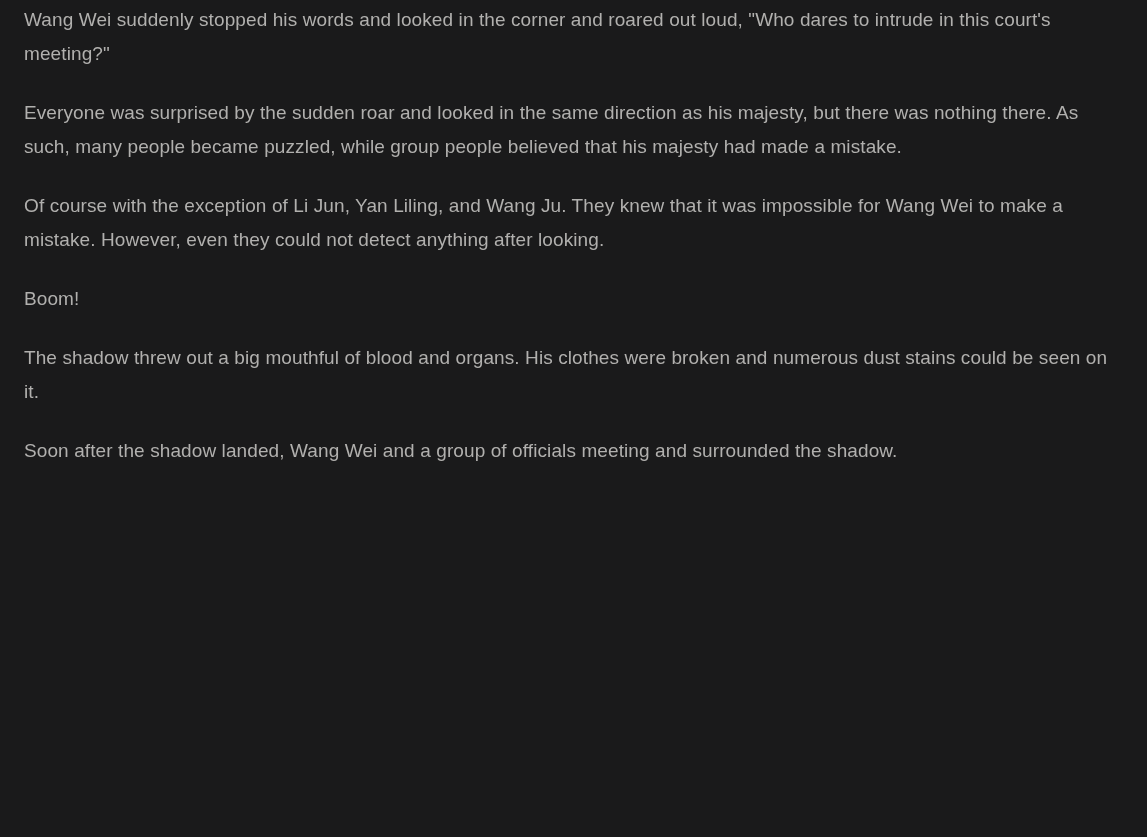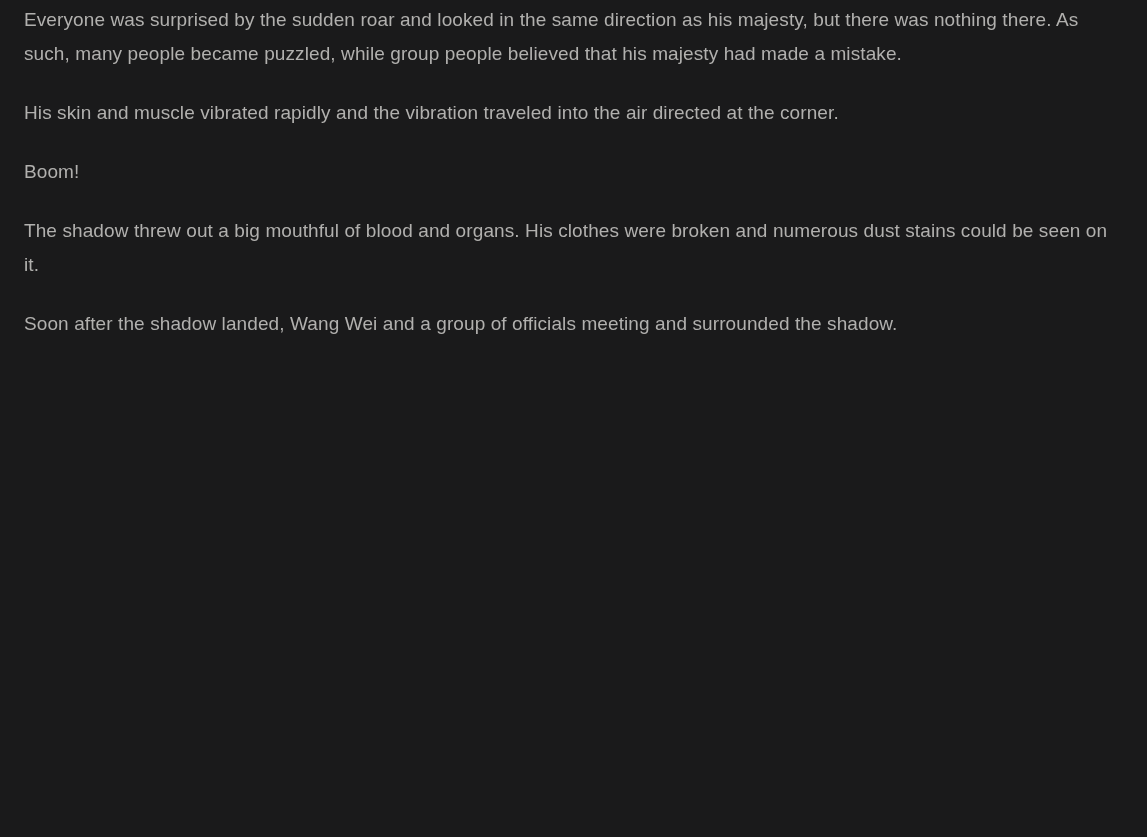--- a/index.html
+++ b/index.html
@@ -26,18 +26,19 @@
     overflow: hidden;
   }
   .chapter-content p {
     margin: 0 0 25px 0;
   }
 </style>
 </head>
 <body>
 
 <main class="chapter-content">
+  <p>Wang Wei suddenly stopped his words and looked in the corner and roared out loud, "Who dares to intrude in this court's meeting?"</p>
   <p>Everyone was surprised by the sudden roar and looked in the same direction as his majesty, but there was nothing there. As such, many people became puzzled, while group people believed that his majesty had made a mistake.</p>
-  <p>His skin and muscle vibrated rapidly and the vibration traveled into the air directed at the corner.</p>
+  <p>Of course with the exception of Li Jun, Yan Liling, and Wang Ju. They knew that it was impossible for Wang Wei to make a mistake. However, even they could not detect anything after looking.</p>
   <p>Boom!</p>
   <p>The shadow threw out a big mouthful of blood and organs. His clothes were broken and numerous dust stains could be seen on it.</p>
   <p>Soon after the shadow landed, Wang Wei and a group of officials meeting and surrounded the shadow.</p>
 </main>
 
 </body></html>

